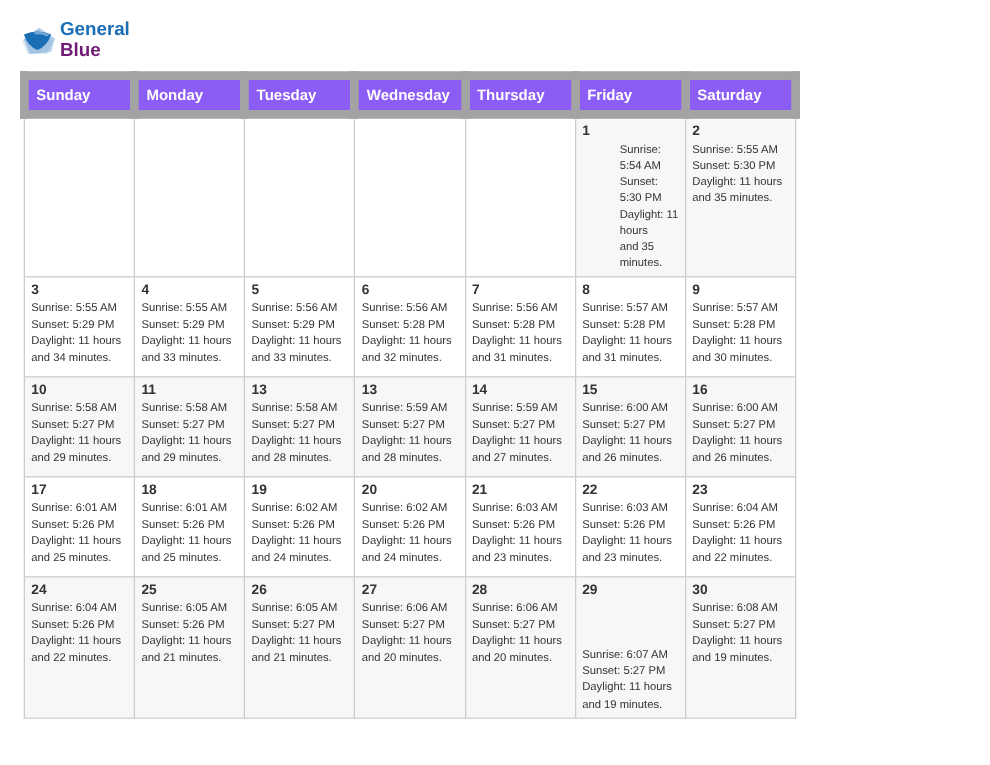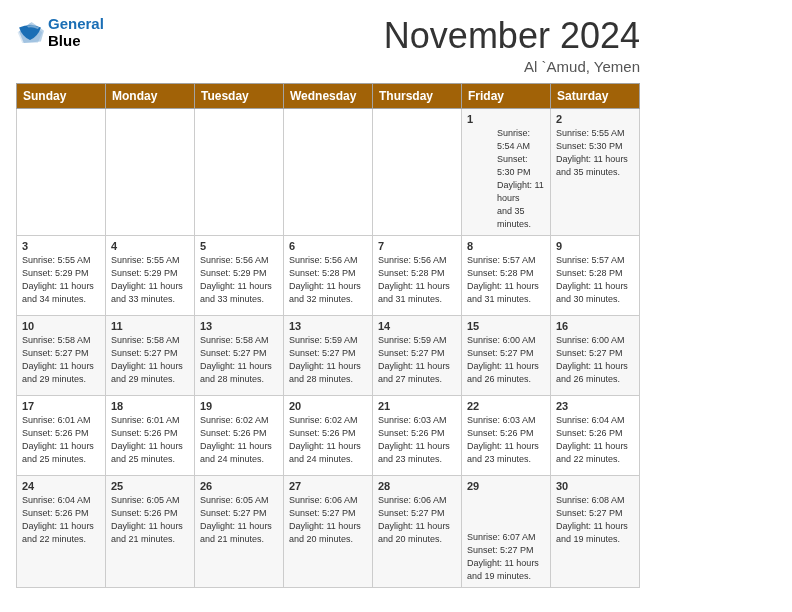--- a/index.html
+++ b/index.html
@@ -54,27 +54,27 @@
       font-size: 15px;
       color: #555;
       margin-top: 2px;
     }
     .calendar {
       width: 100%;
       border-collapse: collapse;
       border: 1px solid #ccc;
     }
     .calendar th {
-      background: #a16207;
+      background: #8b5cf6;
       color: #fff;
       font-size: 12px;
       font-weight: bold;
       text-align: left;
       padding: 5px 6px;
-      border: 1px solid #a3a3a3;
+      border: 7px solid #a3a3a3;
     }
     .calendar td {
       width: calc(100%/7);
       vertical-align: top;
       padding: 4px 5px 4px 5px;
       border: 1px solid #ccc;
       font-size: 9.5px;
       color: #333;
       background: #fff;
       height: 80px;
@@ -117,26 +117,22 @@
     <div class="logo">
       <svg class="logo-icon" viewBox="0 0 36 30" xmlns="http://www.w3.org/2000/svg">
         <rect x="0" y="0" width="36" height="30" fill="white"></rect>
         <polygon points="18,2 34,14 28,28 8,28 2,14" fill="#1a6eb5" opacity="0.15"></polygon>
         <polygon points="20,1 36,12 32,26 10,28 4,13" fill="#1a6eb5" opacity="0.3"></polygon>
         <path d="M4,8 Q18,2 32,8 Q28,20 18,24 Q8,20 4,8 Z" fill="#1a6eb5"></path>
         <path d="M14,6 Q22,4 30,8 L28,10 Q22,7 16,8 Z" fill="#fff" opacity="0.4"></path>
       </svg>
       <div class="logo-text">
         <div><span>General</span></div>
-        <div><span style="color:#000000">Blue</span></div>
+        <div><span style="color:#701a75">Blue</span></div>
       </div>
-    </div>
-    <div class="title-block">
-      <div class="month-title">November 2024</div>
-      <div class="location">Al `Amud, Yemen</div>
     </div>
   </div>
   <table class="calendar">
     <thead>
       <tr>
       <th>Sunday</th>
           <th>Monday</th>
           <th>Tuesday</th>
           <th>Wednesday</th>
           <th>Thursday</th>

